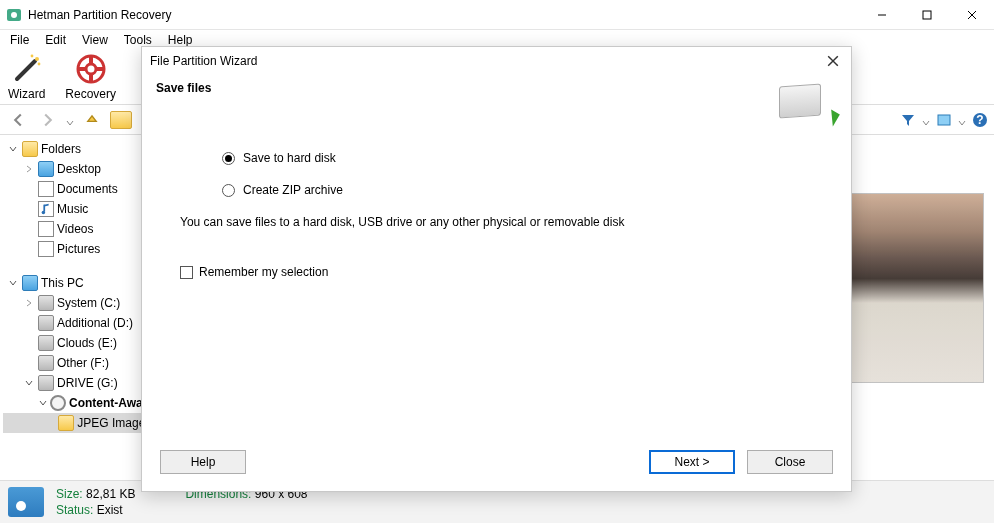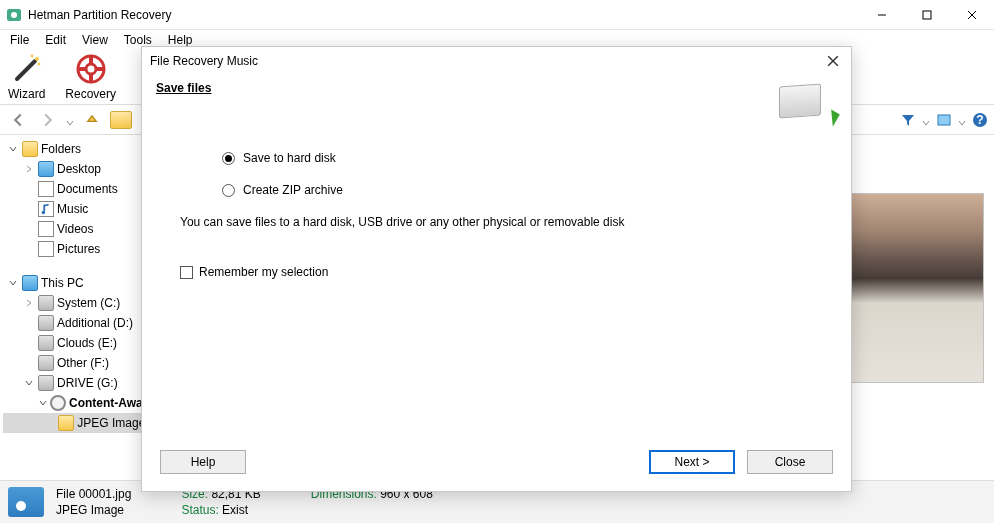--- a/index.html
+++ b/index.html
@@ -69,21 +69,21 @@
   .status-col { display: flex; flex-direction: column; gap: 2px; }
   .sc-label { color: #15803d; }
 
   
   .dialog { position: absolute; left: 141px; top: 46px; width: 711px; height: 446px; background: #fff; border: 1px solid #c8c8c8; box-shadow: 0 4px 18px rgba(0,0,0,0.2); display: flex; flex-direction: column; }
   .dlg-title { height: 28px; display: flex; align-items: center; padding: 0 8px; }
   .dlg-title-text { flex: 1; font-size: 12px; }
   .dlg-close { width: 20px; height: 20px; display: flex; align-items: center; justify-content: center; }
   .dlg-header { padding: 6px 14px 8px 14px; display: flex; }
   .dlg-htext { flex: 1; }
-  .dlg-htitle { font-weight: bold; font-size: 12px; margin-bottom: 3px; text-decoration: underline; }
+  .dlg-htitle { font-weight: bold; font-size: 12px; margin-bottom: 3px; }
   .dlg-hsub { font-size: 12px; padding-left: 16px; }
   .dlg-hicon { width: 60px; height: 44px; position: relative; }
   .hdd-body { position: absolute; left: 2px; top: 4px; width: 42px; height: 32px; background: linear-gradient(#f4f4f4,#cfcfcf); border: 1px solid #aaa; border-radius: 3px; transform: skewY(-4deg); }
   .hdd-arrow { position: absolute; right: 0; bottom: 0; width: 0; height: 0; border-left: 10px solid transparent; border-right: 0 solid transparent; border-top: 14px solid #39a42e; transform: rotate(30deg); }
 
   .dlg-body { flex: 1; padding: 18px 34px 8px 80px; }
   .radio-row { display: flex; align-items: center; gap: 8px; margin-bottom: 18px; font-size: 12px; }
   .radio { width: 13px; height: 13px; border: 1px solid #555; border-radius: 50%; display: inline-flex; align-items: center; justify-content: center; }
   .radio.checked::after { content: ""; width: 7px; height: 7px; background: #000; border-radius: 50%; }
   .dlg-note { font-size: 12px; margin-left: -42px; }
@@ -328,36 +328,32 @@
 
   <div class="content">
     <div class="preview"></div>
   </div>
 </div>
 
 <div class="statusbar">
   <div class="status-thumb"></div>
   <div class="status-cols">
     <div class="status-col">
-      <span>File 00001.jpg</span>
-      <span>JPEG Image</span>
-    </div>
-    <div class="status-col">
       <span><span class="sc-label">Size:</span> <span>82,81 KB</span></span>
       <span><span class="sc-label">Status:</span> <span>Exist</span></span>
     </div>
     <div class="status-col">
       <span><span class="sc-label">Dimensions:</span> <span>960 x 608</span></span>
     </div>
   </div>
 </div>
 
 <div class="dialog">
   <div class="dlg-title">
-    <span class="dlg-title-text">File Recovery Music</span>
+    <span class="dlg-title-text">File Partition Wizard</span>
     <span class="dlg-close">
       <svg width="12" height="12" viewBox="0 0 10 10">
           <line x1="1" y1="1" x2="9" y2="9" stroke="#333" stroke-width="1.2"></line>
           <line x1="9" y1="1" x2="1" y2="9" stroke="#333" stroke-width="1.2"></line>
         </svg>
     </span>
   </div>
   <div class="dlg-header">
     <div class="dlg-htext">
       <div class="dlg-htitle">Save files</div>

